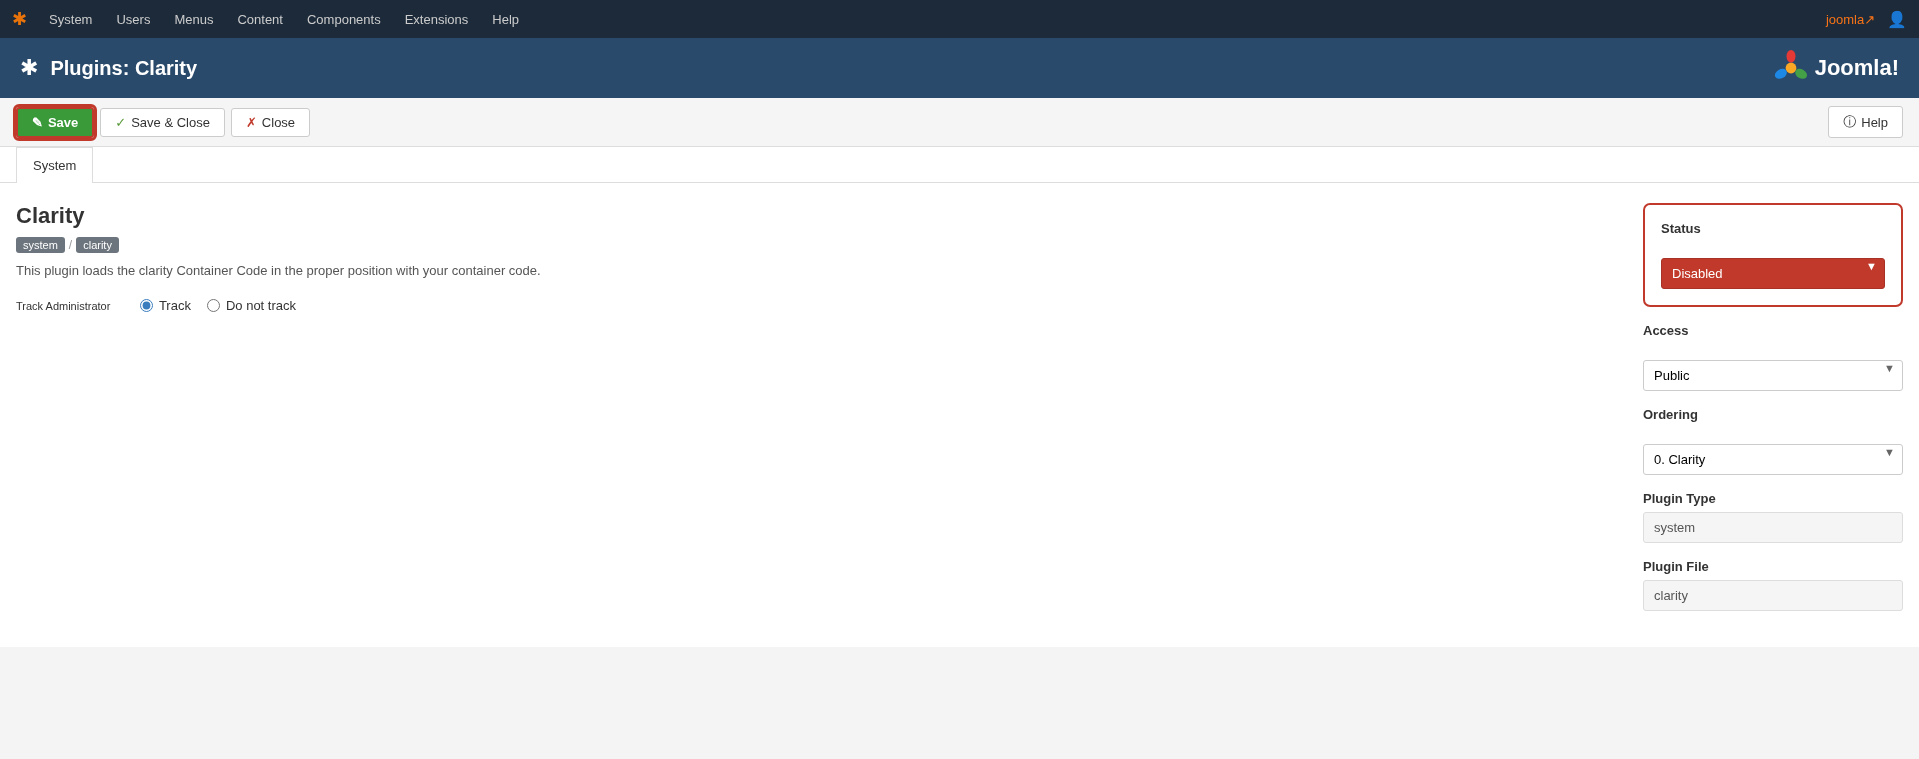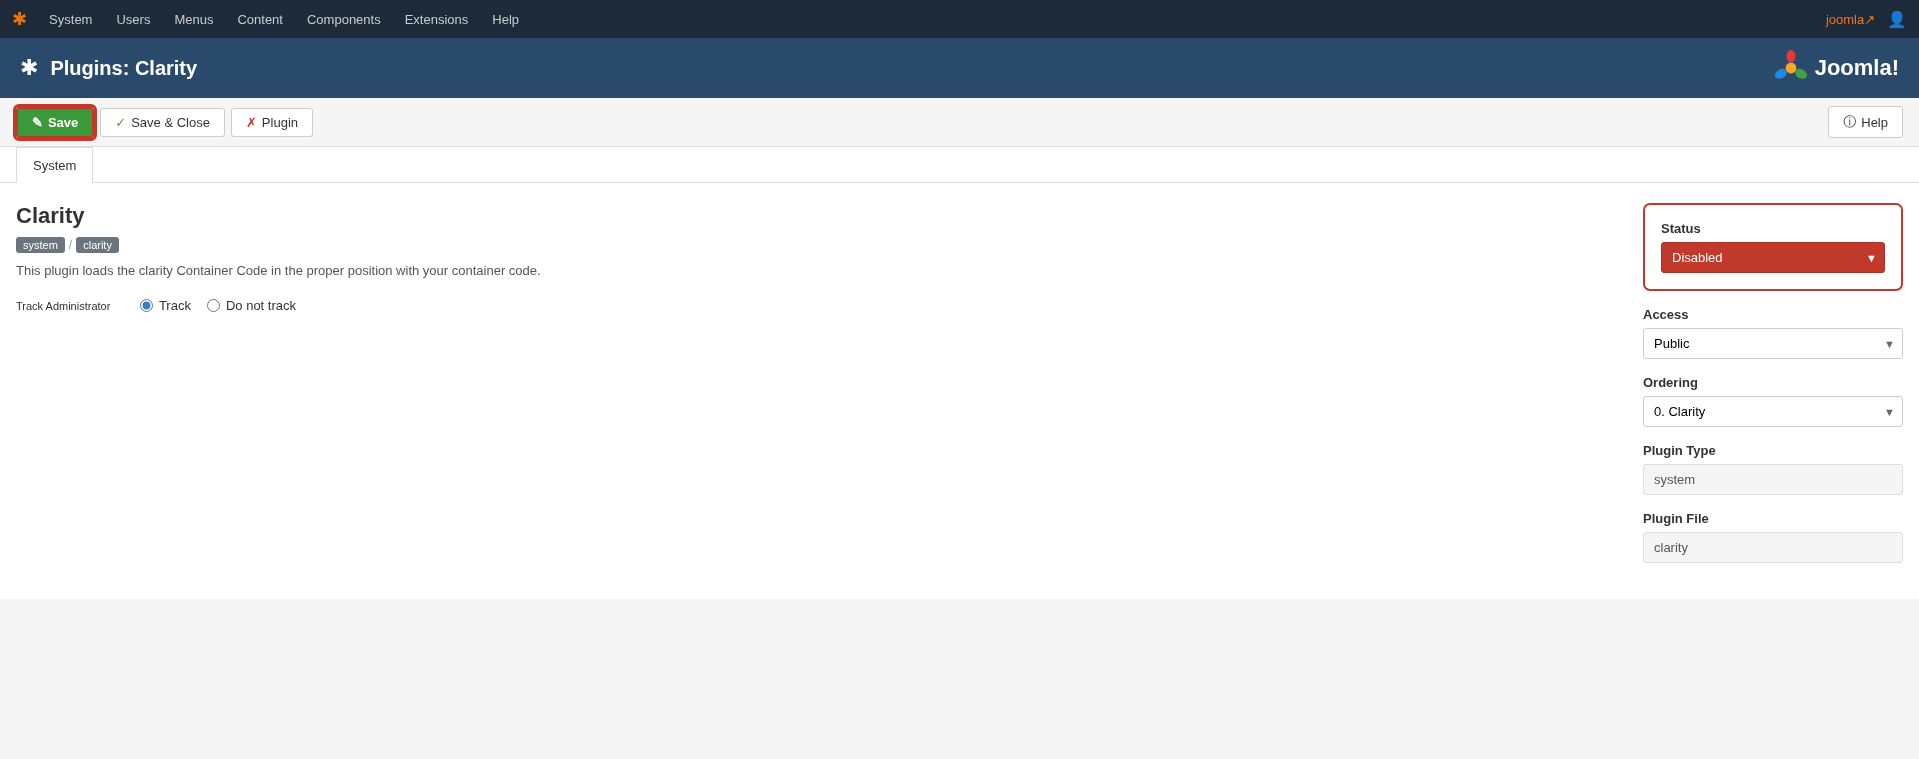--- a/index.html
+++ b/index.html
@@ -278,20 +278,21 @@
     .sidebar-select {
       width: 100%;
       padding: 7px 30px 7px 10px;
       border: 1px solid #ccc;
       border-radius: 3px;
       font-size: 13px;
       appearance: none;
       -webkit-appearance: none;
       background: #fff;
       cursor: pointer;
+      margin-top: 16px;
     }
     .sidebar-select-disabled {
       background: #c0392b;
       color: #fff;
       border-color: #a93226;
     }
     .sidebar-select-disabled option { background: #fff; color: #333; }
     .select-arrow {
       position: absolute;
       right: 8px;
@@ -370,21 +371,21 @@
     <button class="btn btn-save">
       <span>✎</span>
       <span>Save</span>
     </button>
     <button class="btn btn-save-close">
       <span style="color:#5a9a3a;">✓</span>
       <span>Save &amp; Close</span>
     </button>
     <button class="btn btn-close-btn">
       <span style="color:#c0392b;">✗</span>
-      <span>Plugin</span>
+      <span>Close</span>
     </button>
   </div>
   <div class="toolbar-right">
     <button class="btn btn-help">
       <span>ⓘ</span>
       <span>Help</span>
     </button>
   </div>
 </div>
 

